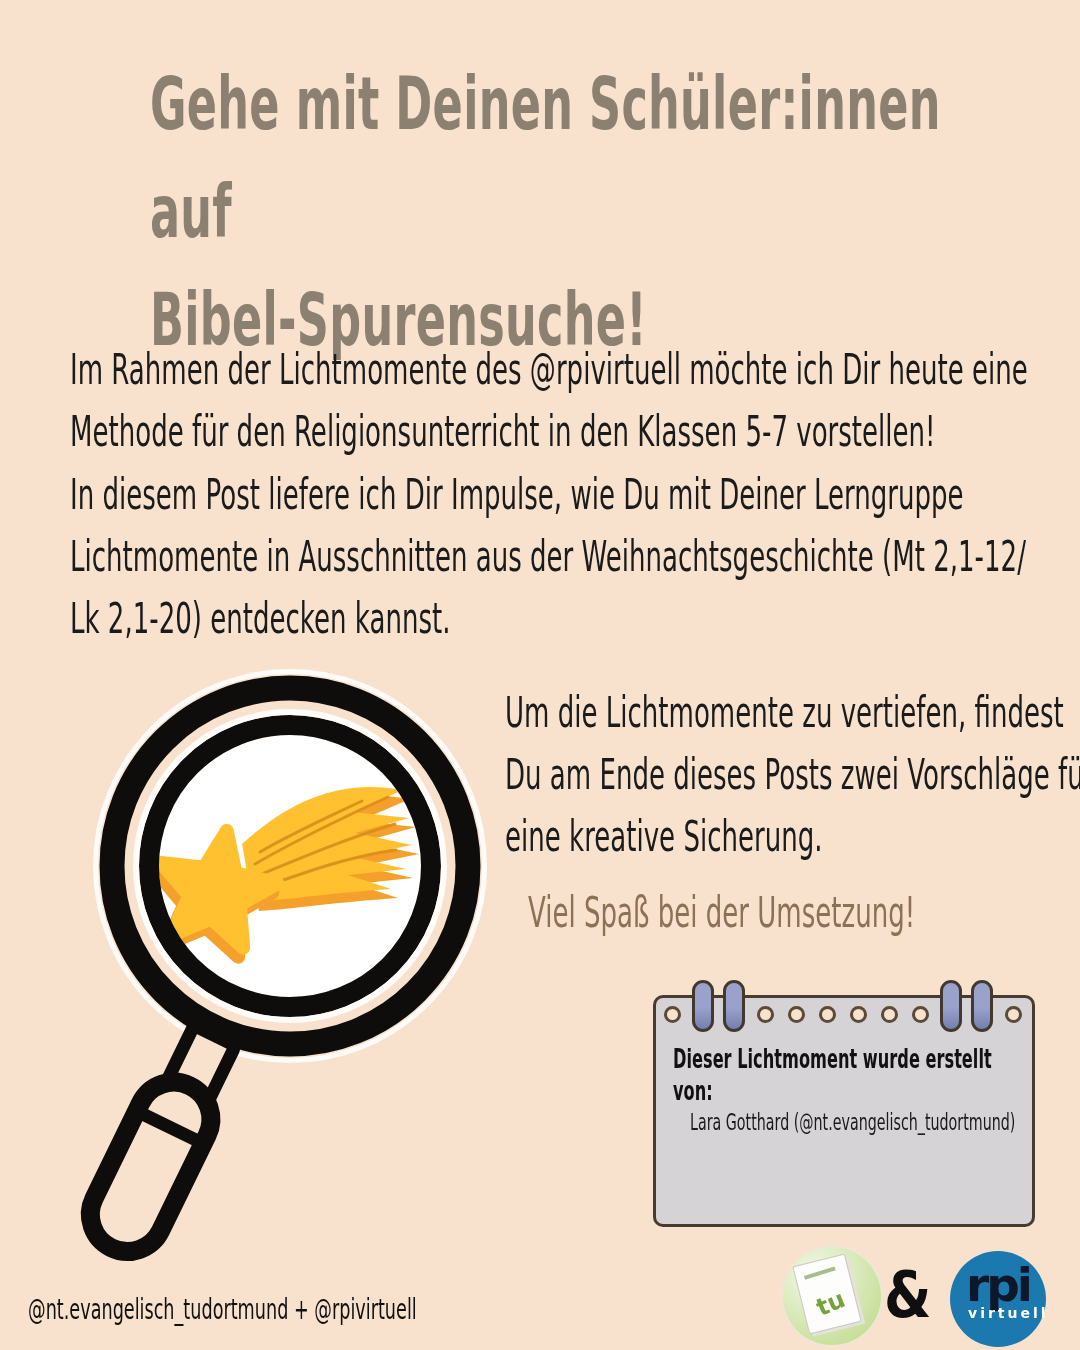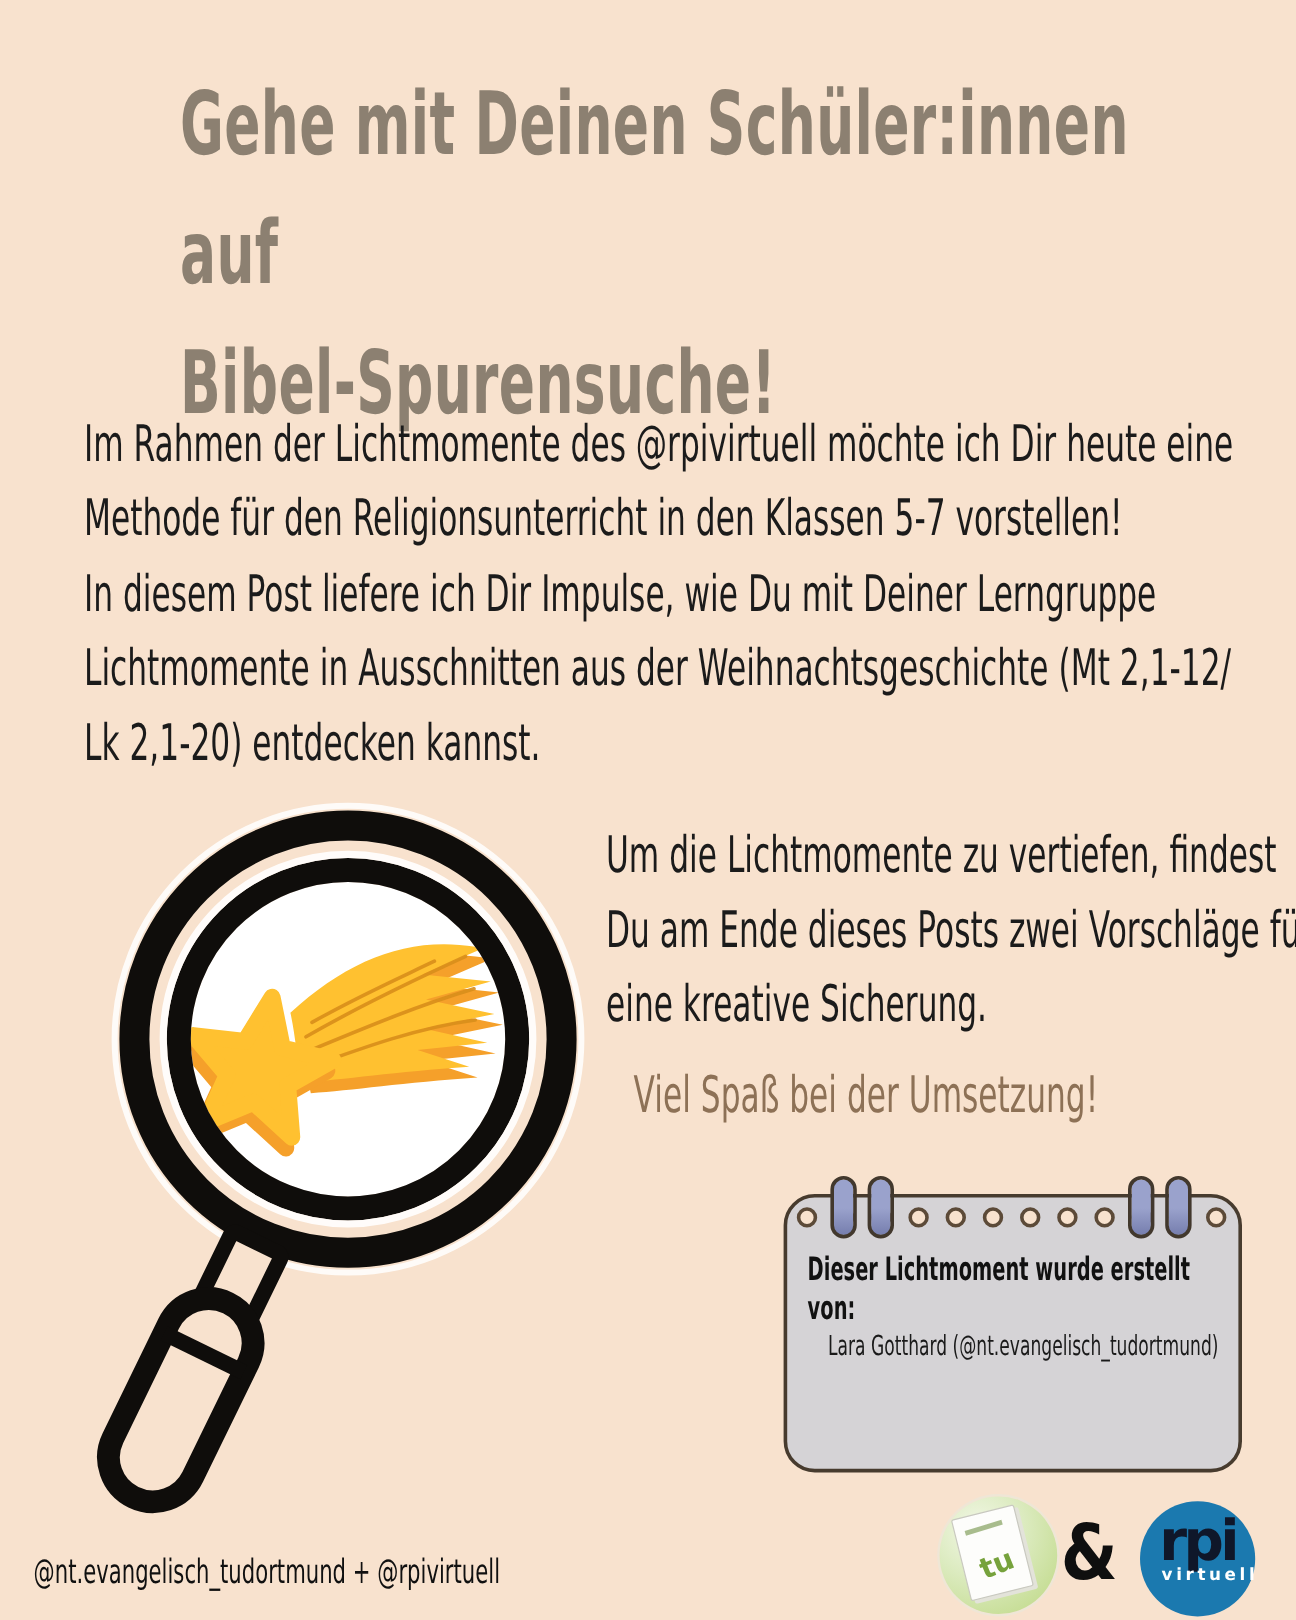--- a/index.html
+++ b/index.html
@@ -32,21 +32,21 @@
     font-size:42px;line-height:50px;color:#8d7156;font-weight:500;
     transform:scaleX(0.62);
   }
 
   
   .art{left:0;top:0;width:1080px;height:1350px;pointer-events:none;}
 
   
   .card{
     left:653px;top:995px;width:382px;height:232px;
-    background:#d5d3d6;border:3.5px solid #473b2e;border-radius:26px;
+    background:#d5d3d6;border:3.5px solid #473b2e;border-radius:10px;
     box-sizing:border-box;
   }
   .hole{
     position:absolute;width:17px;height:17px;border-radius:50%;
     background:#f8e2ce;border:3px solid #5c4a38;box-sizing:border-box;
     top:8px;
   }
   .ring{
     position:absolute;width:22px;height:52px;border-radius:12px;
     background:linear-gradient(#9aa2cc 52%,#767eae);

